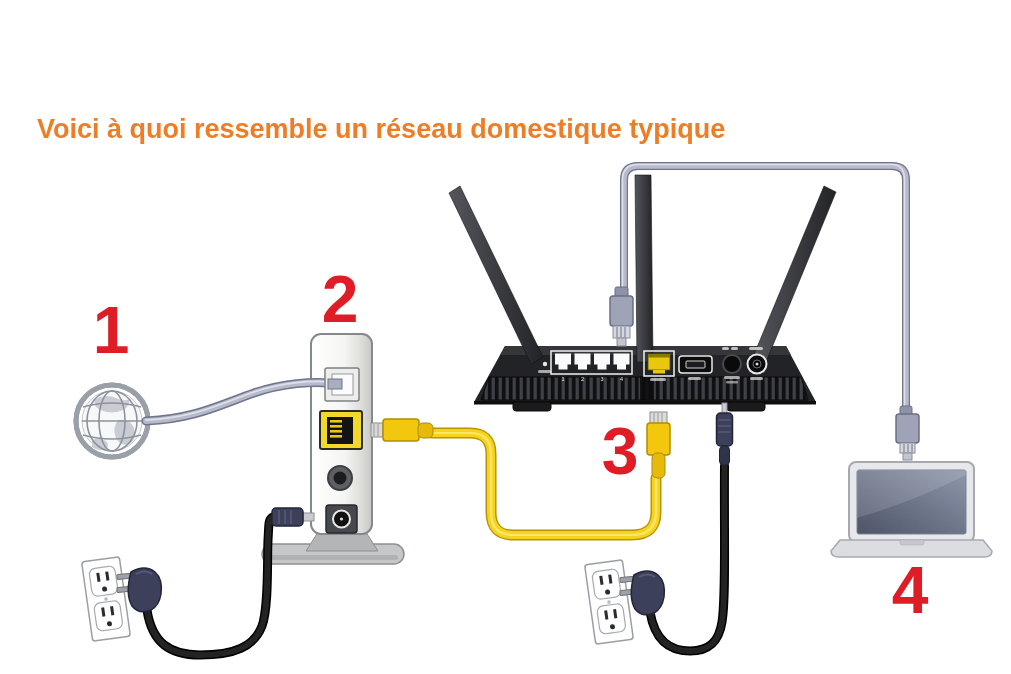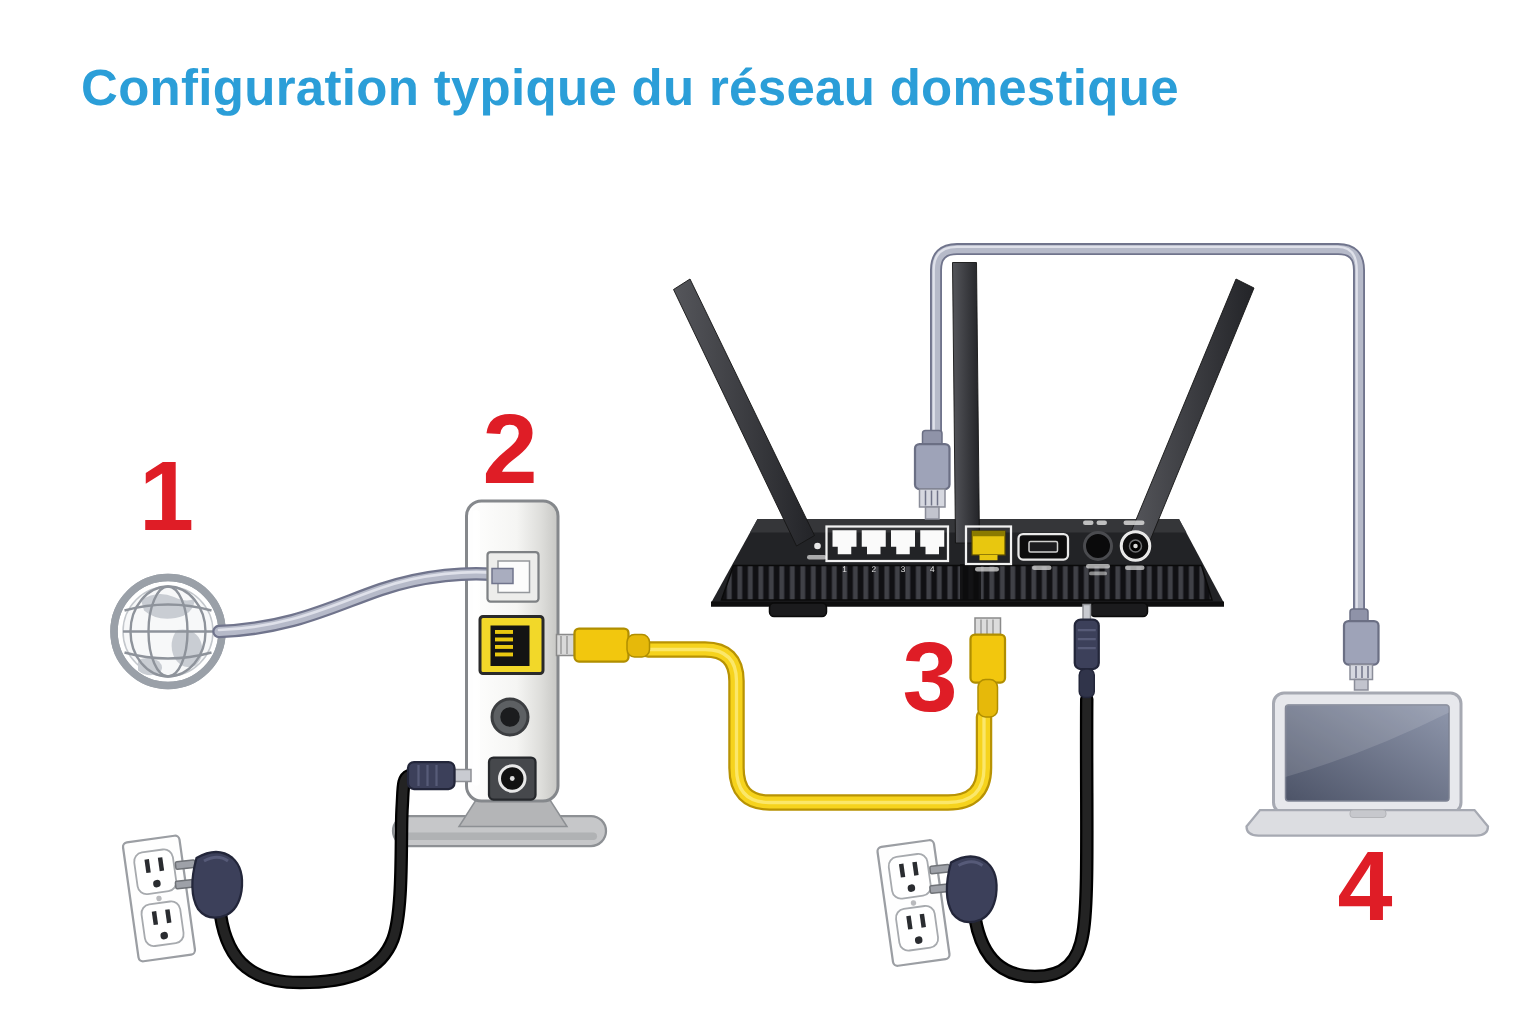--- a/index.html
+++ b/index.html
@@ -253,18 +253,18 @@
     </g>
     <g>
       <rect x="722" y="403" width="5" height="11" fill="#c9cbd1" stroke="#8e9095" stroke-width="1"></rect>
       <rect x="716.5" y="413" width="16" height="33" rx="4" fill="#3c405a" stroke="#23263a" stroke-width="1.5"></rect>
       <path d="M718.5 420 h12 M718.5 426 h12 M718.5 432 h12" stroke="#575b78" stroke-width="1.5"></path>
       <rect x="719.5" y="446" width="10" height="19" rx="4" fill="#30344a" stroke="#23263a" stroke-width="1"></rect>
     </g>
   </g>
 </svg>
 
-  <div class="title">Configuration typique du réseau domestique</div>
+  <div class="subtitle">Voici à quoi ressemble un réseau domestique typique</div>
   <div class="step step1">1</div>
   <div class="step step2">2</div>
   <div class="step step3">3</div>
   <div class="step step4">4</div>
 </div>
 
 </body></html>

